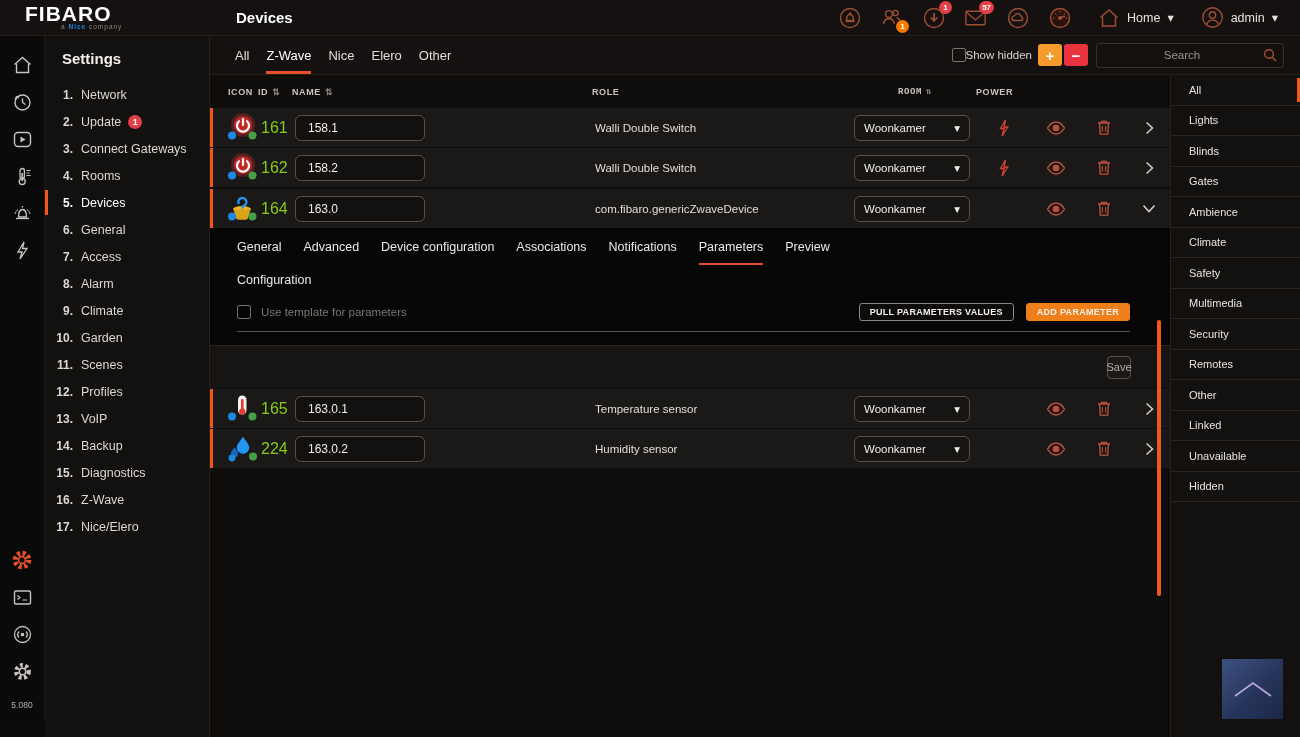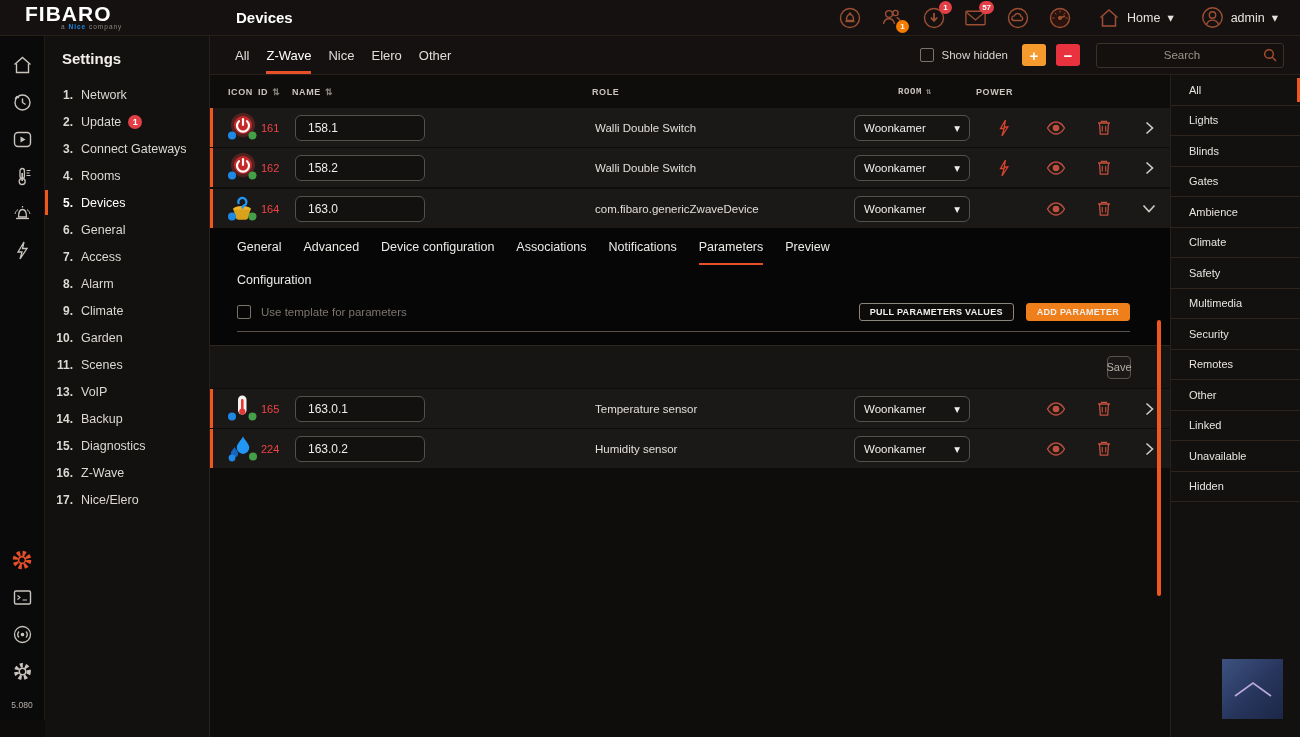--- a/index.html
+++ b/index.html
@@ -42,21 +42,21 @@
   .s-item.active::before { content:""; position:absolute; left:0; top:1px; width:3px; height:25px; background:#f0561e; }
   .s-item.active .s-label, .s-item.active .s-num { color:#fff; }
   .s-badge { margin-left:7px; min-width:14px; height:14px; border-radius:8px; background:#e33f47; color:#fff;
     font-size:9px; font-weight:bold; display:flex; align-items:center; justify-content:center; }
   
   .tabbar { position:absolute; left:210px; top:36px; width:1090px; height:39px; background:#141110;
     border-bottom:1px solid #292019; display:flex; align-items:center; z-index:3; }
   .tabs { display:flex; gap:17px; padding-left:25px; height:100%; align-items:center; }
   .tab { font-size:13px; color:#e0dcd7; cursor:pointer; height:100%; display:flex; align-items:center; border-bottom:3px solid transparent; border-top:3px solid transparent; }
   .tab.active { color:#fff; border-bottom-color:#e8502a; }
-  .tab-tools { margin-left:auto; display:flex; align-items:center; gap:8px; padding-right:16px; }
+  .tab-tools { margin-left:auto; display:flex; align-items:center; gap:0; padding-right:16px; }
   .cb { width:14px; height:14px; border:1px solid #7a736a; border-radius:2px; background:transparent; cursor:pointer; }
   .cb-label { font-size:11.5px; color:#d8d4cf; margin-right:6px; }
   .sq-btn { width:24px; height:22px; border-radius:3px; color:#fff; font-size:15px; font-weight:bold;
     display:flex; align-items:center; justify-content:center; cursor:pointer; border:none; }
   .sq-btn.add { background:#f59b2e; }
   .sq-btn.remove { background:#e8333f; margin-left:2px; }
   .search-wrap { position:relative; margin-left:8px; }
   .search-input { width:188px; height:25px; background:#14100d; border:1px solid #3a322a; border-radius:3px;
     color:#d8d4cf; font-size:11.5px; padding:0 26px 0 10px; outline:none; font-family:inherit;text-align:center; }
   .search-input::placeholder { color:#9a948c; }
@@ -71,21 +71,21 @@
   .c-name { width:148px; flex:none; }
   .c-role { flex:1; padding-left:152px; min-width:0; }
   .c-room { width:132px; flex:none; padding-left:10px; }
   .c-power { width:56px; flex:none; display:flex; justify-content:center;align-items:flex-end; }
   .c-eye, .c-trash { width:48px; flex:none; display:flex; justify-content:center; }
   .c-chev { width:42px; flex:none; display:flex; justify-content:center; }
   .thead .c-icon { padding-left:18px; }
   .row { display:flex; align-items:center; height:39px; background:#1b1918; border-left:3px solid #f0561e; margin-bottom:1px; }
   .row .c-icon { padding-left:12px; }
   .dev-ic { width:34px; height:30px; display:block; }
-  .id-txt { font-size:11px; color:#ef4444; }
+  .id-txt { font-size:16px; color:#84cc16; }
   .name-input { width:130px; height:26px; background:#131110; border:1px solid #56504a; border-radius:6px;
     color:#f0ede9; font-size:12px; padding:0 12px; outline:none; font-family:inherit; }
   .role-txt { font-size:11.5px; color:#e0dcd7; white-space:nowrap; }
   .room-select { width:116px; height:26px; background:#171514; border:1px solid #56504a; border-radius:6px;
     display:flex; align-items:center; justify-content:space-between; padding:0 9px; cursor:pointer; }
   .room-select span { font-size:11.5px; color:#f0ede9; }
   .ic-btn { cursor:pointer; display:flex; align-items:center; justify-content:center; }
   
   .detail { background:#070606; padding:12px 0 0 27px; height:117px; position:relative; }
   .dtabs { display:flex; gap:22px; }
@@ -296,20 +296,24 @@
       <span class="s-num">9.</span>
       <span class="s-label">Climate</span>
     </div>
   <div class="s-item">
       <span class="s-num">10.</span>
       <span class="s-label">Garden</span>
     </div>
   <div class="s-item">
       <span class="s-num">11.</span>
       <span class="s-label">Scenes</span>
+    </div>
+  <div class="s-item">
+      <span class="s-num">12.</span>
+      <span class="s-label">Profiles</span>
     </div>
   <div class="s-item">
       <span class="s-num">13.</span>
       <span class="s-label">VoIP</span>
     </div>
   <div class="s-item">
       <span class="s-num">14.</span>
       <span class="s-label">Backup</span>
     </div>
   <div class="s-item">

